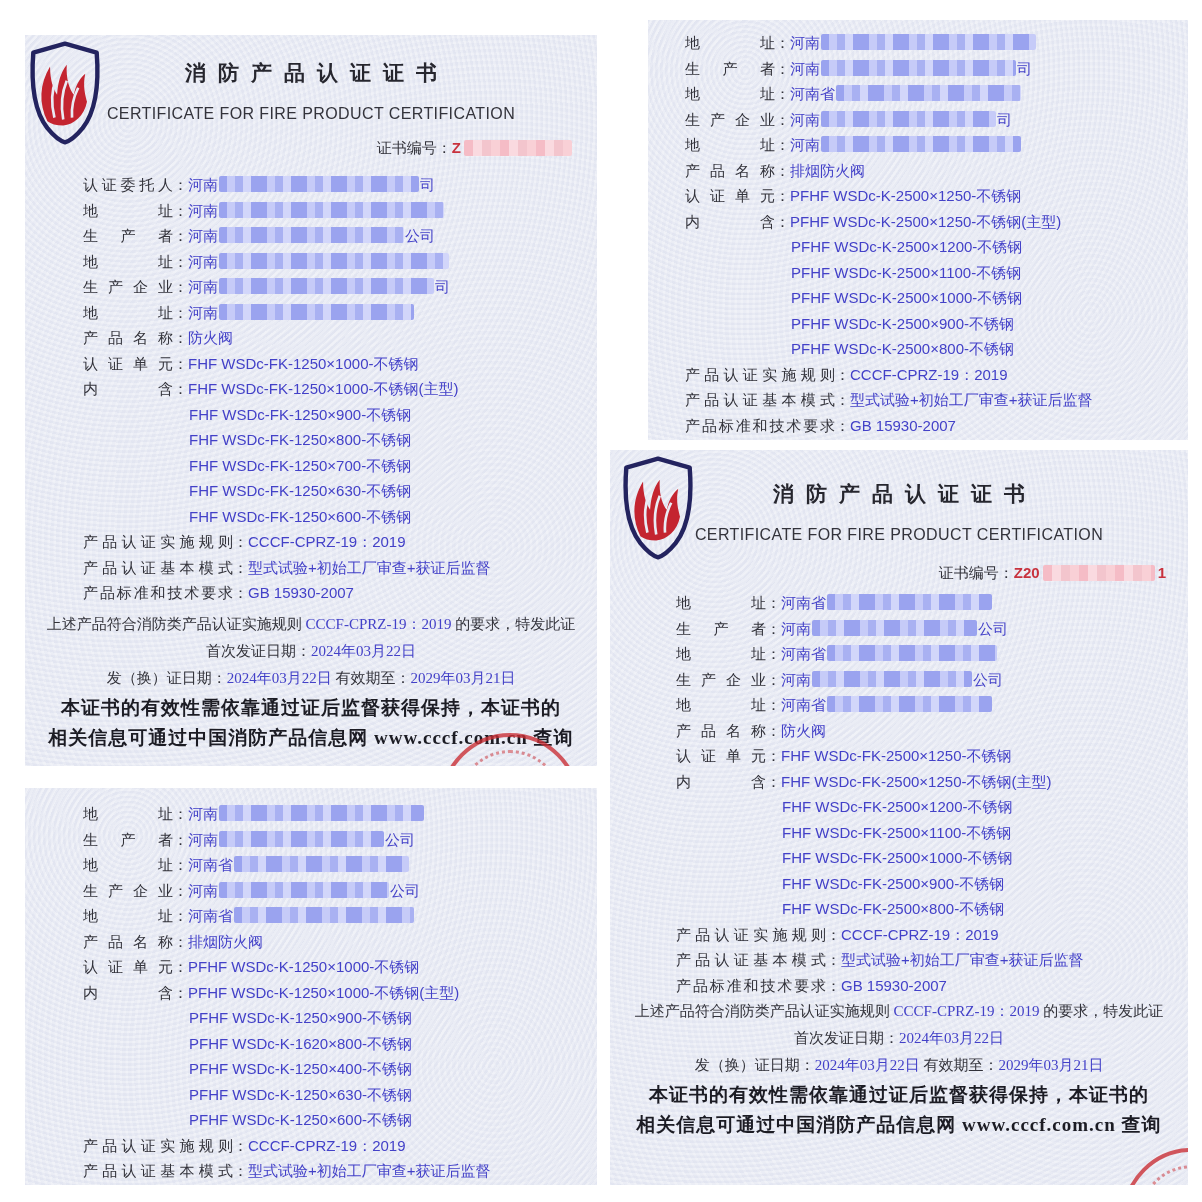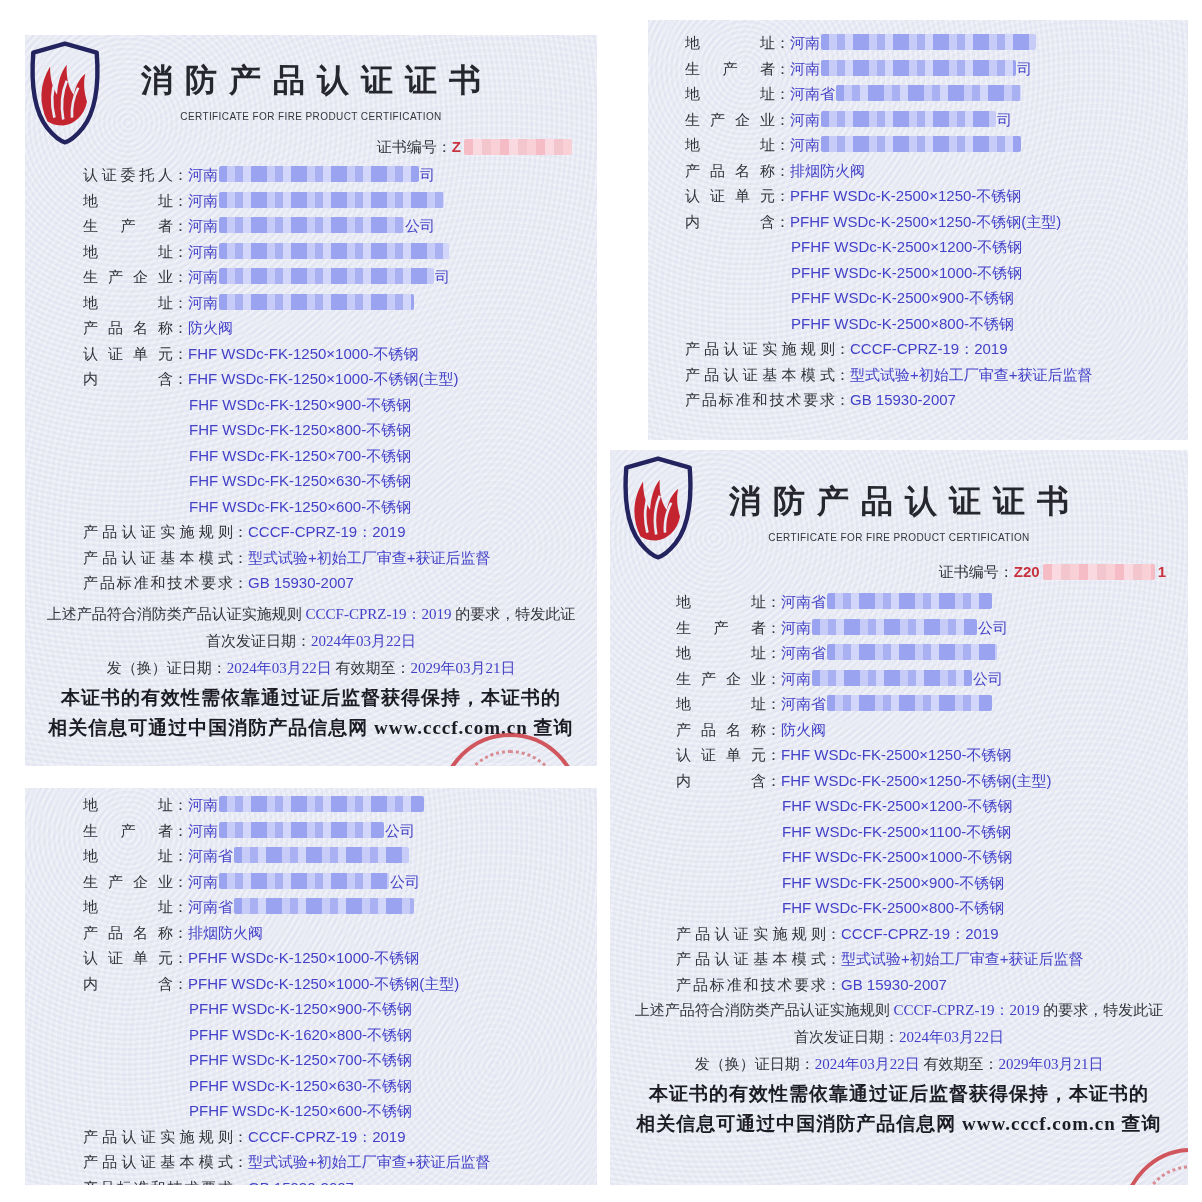--- a/index.html
+++ b/index.html
@@ -16,33 +16,33 @@
       repeating-radial-gradient(circle at 82% 70%, rgba(255,255,255,0.14) 0 2px, rgba(205,211,231,0.12) 3px 6px);
     overflow:hidden;
   }
   #c0{left:25px;top:35px;width:572px;height:731px;}
   #c1{left:648px;top:20px;width:540px;height:420px;}
   #c2{left:25px;top:788px;width:572px;height:397px;}
   #c3{left:610px;top:450px;width:578px;height:735px;}
 
   .cert-head{position:relative;text-align:center;padding-top:24px;}
   #c3 .cert-head{padding-top:30px;}
-  .title{font-size:32px;font-weight:bold;letter-spacing:12px;color:#26262e;padding-left:12px;}
-  .subtitle{font-size:10px;letter-spacing:0.4px;color:#33333b;margin-top:8px;}
+  .title{font-size:21px;font-weight:bold;letter-spacing:12px;color:#26262e;padding-left:12px;}
+  .subtitle{font-size:16px;letter-spacing:0.4px;color:#33333b;margin-top:18px;}
   .logo{position:absolute;left:-4px;top:2px;width:88px;height:112px;display:inline-block;}
   #c3 .logo{left:4px;}
 
   .certno{text-align:right;padding-right:22px;margin-top:16px;font-size:15px;height:20px;white-space:nowrap;}
   #c3 .certno{margin-top:20px;}
   .ink{color:#32323a;}
   .rednum{color:#c8323e;font-weight:bold;}
   .pink-redact{display:inline-block;height:16px;vertical-align:-3px;margin:0 3px;border-radius:2px;
     background:repeating-linear-gradient(90deg,#f5bcc6 0 9px,#fadae0 9px 18px,#f3c5cd 18px 27px,#f9d0d6 27px 36px);}
 
-  .rows{margin-top:8px;}
+  .rows{margin-top:17px;}
   #c0 .rows,#c2 .rows{margin-left:58px;}
   #c1 .rows{margin-left:37px;margin-top:14px;}
   #c3 .rows{margin-left:66px;margin-top:10px;}
   .row{font-size:15px;line-height:17px;margin-bottom:8.5px;white-space:nowrap;}
   .lbl{color:#32323a;display:inline-block;vertical-align:top;text-align:justify;text-align-last:justify;}
   .lbl-s{width:90px;}
   .lbl-l{width:150px;}
   .colon{color:#32323a;}
   .cont{padding-left:106px;}
   .val{color:#4341c8;}
@@ -113,20 +113,21 @@
   <div class="rows">
       <div class="row"><span class="lbl lbl-s">地址</span><span class="colon">：</span><span class="val"><span>河南</span><span class="redact" style="width: 215px;"></span></span></div>
       <div class="row"><span class="lbl lbl-s">生产者</span><span class="colon">：</span><span class="val"><span>河南</span><span class="redact" style="width: 195px;"></span><span>司</span></span></div>
       <div class="row"><span class="lbl lbl-s">地址</span><span class="colon">：</span><span class="val"><span>河南省</span><span class="redact" style="width: 185px;"></span></span></div>
       <div class="row"><span class="lbl lbl-s">生产企业</span><span class="colon">：</span><span class="val"><span>河南</span><span class="redact" style="width: 175px;"></span><span>司</span></span></div>
       <div class="row"><span class="lbl lbl-s">地址</span><span class="colon">：</span><span class="val"><span>河南</span><span class="redact" style="width: 200px;"></span></span></div>
       <div class="row"><span class="lbl lbl-s">产品名称</span><span class="colon">：</span><span class="val"><span>排烟防火阀</span></span></div>
       <div class="row"><span class="lbl lbl-s">认证单元</span><span class="colon">：</span><span class="val"><span>PFHF WSDc-K-2500×1250-不锈钢</span></span></div>
       <div class="row"><span class="lbl lbl-s">内含</span><span class="colon">：</span><span class="val"><span>PFHF WSDc-K-2500×1250-不锈钢(主型)</span></span></div>
       <div class="row cont"><span class="val"><span>PFHF WSDc-K-2500×1200-不锈钢</span></span></div>
+      <div class="row cont"><span class="val"><span>PFHF WSDc-K-2500×1100-不锈钢</span></span></div>
       <div class="row cont"><span class="val"><span>PFHF WSDc-K-2500×1000-不锈钢</span></span></div>
       <div class="row cont"><span class="val"><span>PFHF WSDc-K-2500×900-不锈钢</span></span></div>
       <div class="row cont"><span class="val"><span>PFHF WSDc-K-2500×800-不锈钢</span></span></div>
       <div class="row"><span class="lbl lbl-l">产品认证实施规则</span><span class="colon">：</span><span class="val"><span>CCCF-CPRZ-19：2019</span></span></div>
       <div class="row"><span class="lbl lbl-l">产品认证基本模式</span><span class="colon">：</span><span class="val"><span>型式试验+初始工厂审查+获证后监督</span></span></div>
       <div class="row"><span class="lbl lbl-l">产品标准和技术要求</span><span class="colon">：</span><span class="val"><span>GB 15930-2007</span></span></div>
     </div>
 </div>
 
 <div class="cert" id="c2">
@@ -134,21 +135,21 @@
       <div class="row"><span class="lbl lbl-s">地址</span><span class="colon">：</span><span class="val"><span>河南</span><span class="redact" style="width: 205px;"></span></span></div>
       <div class="row"><span class="lbl lbl-s">生产者</span><span class="colon">：</span><span class="val"><span>河南</span><span class="redact" style="width: 165px;"></span><span>公司</span></span></div>
       <div class="row"><span class="lbl lbl-s">地址</span><span class="colon">：</span><span class="val"><span>河南省</span><span class="redact" style="width: 175px;"></span></span></div>
       <div class="row"><span class="lbl lbl-s">生产企业</span><span class="colon">：</span><span class="val"><span>河南</span><span class="redact" style="width: 170px;"></span><span>公司</span></span></div>
       <div class="row"><span class="lbl lbl-s">地址</span><span class="colon">：</span><span class="val"><span>河南省</span><span class="redact" style="width: 180px;"></span></span></div>
       <div class="row"><span class="lbl lbl-s">产品名称</span><span class="colon">：</span><span class="val"><span>排烟防火阀</span></span></div>
       <div class="row"><span class="lbl lbl-s">认证单元</span><span class="colon">：</span><span class="val"><span>PFHF WSDc-K-1250×1000-不锈钢</span></span></div>
       <div class="row"><span class="lbl lbl-s">内含</span><span class="colon">：</span><span class="val"><span>PFHF WSDc-K-1250×1000-不锈钢(主型)</span></span></div>
       <div class="row cont"><span class="val"><span>PFHF WSDc-K-1250×900-不锈钢</span></span></div>
       <div class="row cont"><span class="val"><span>PFHF WSDc-K-1620×800-不锈钢</span></span></div>
-      <div class="row cont"><span class="val"><span>PFHF WSDc-K-1250×700-不锈钢</span></span></div>
+      <div class="row cont"><span class="val"><span>PFHF WSDc-K-1250×400-不锈钢</span></span></div>
       <div class="row cont"><span class="val"><span>PFHF WSDc-K-1250×630-不锈钢</span></span></div>
       <div class="row cont"><span class="val"><span>PFHF WSDc-K-1250×600-不锈钢</span></span></div>
       <div class="row"><span class="lbl lbl-l">产品认证实施规则</span><span class="colon">：</span><span class="val"><span>CCCF-CPRZ-19：2019</span></span></div>
       <div class="row"><span class="lbl lbl-l">产品认证基本模式</span><span class="colon">：</span><span class="val"><span>型式试验+初始工厂审查+获证后监督</span></span></div>
       <div class="row"><span class="lbl lbl-l">产品标准和技术要求</span><span class="colon">：</span><span class="val"><span>GB 15930-2007</span></span></div>
     </div>
 </div>
 
 <div class="cert" id="c3">
   <div class="cert-head">

